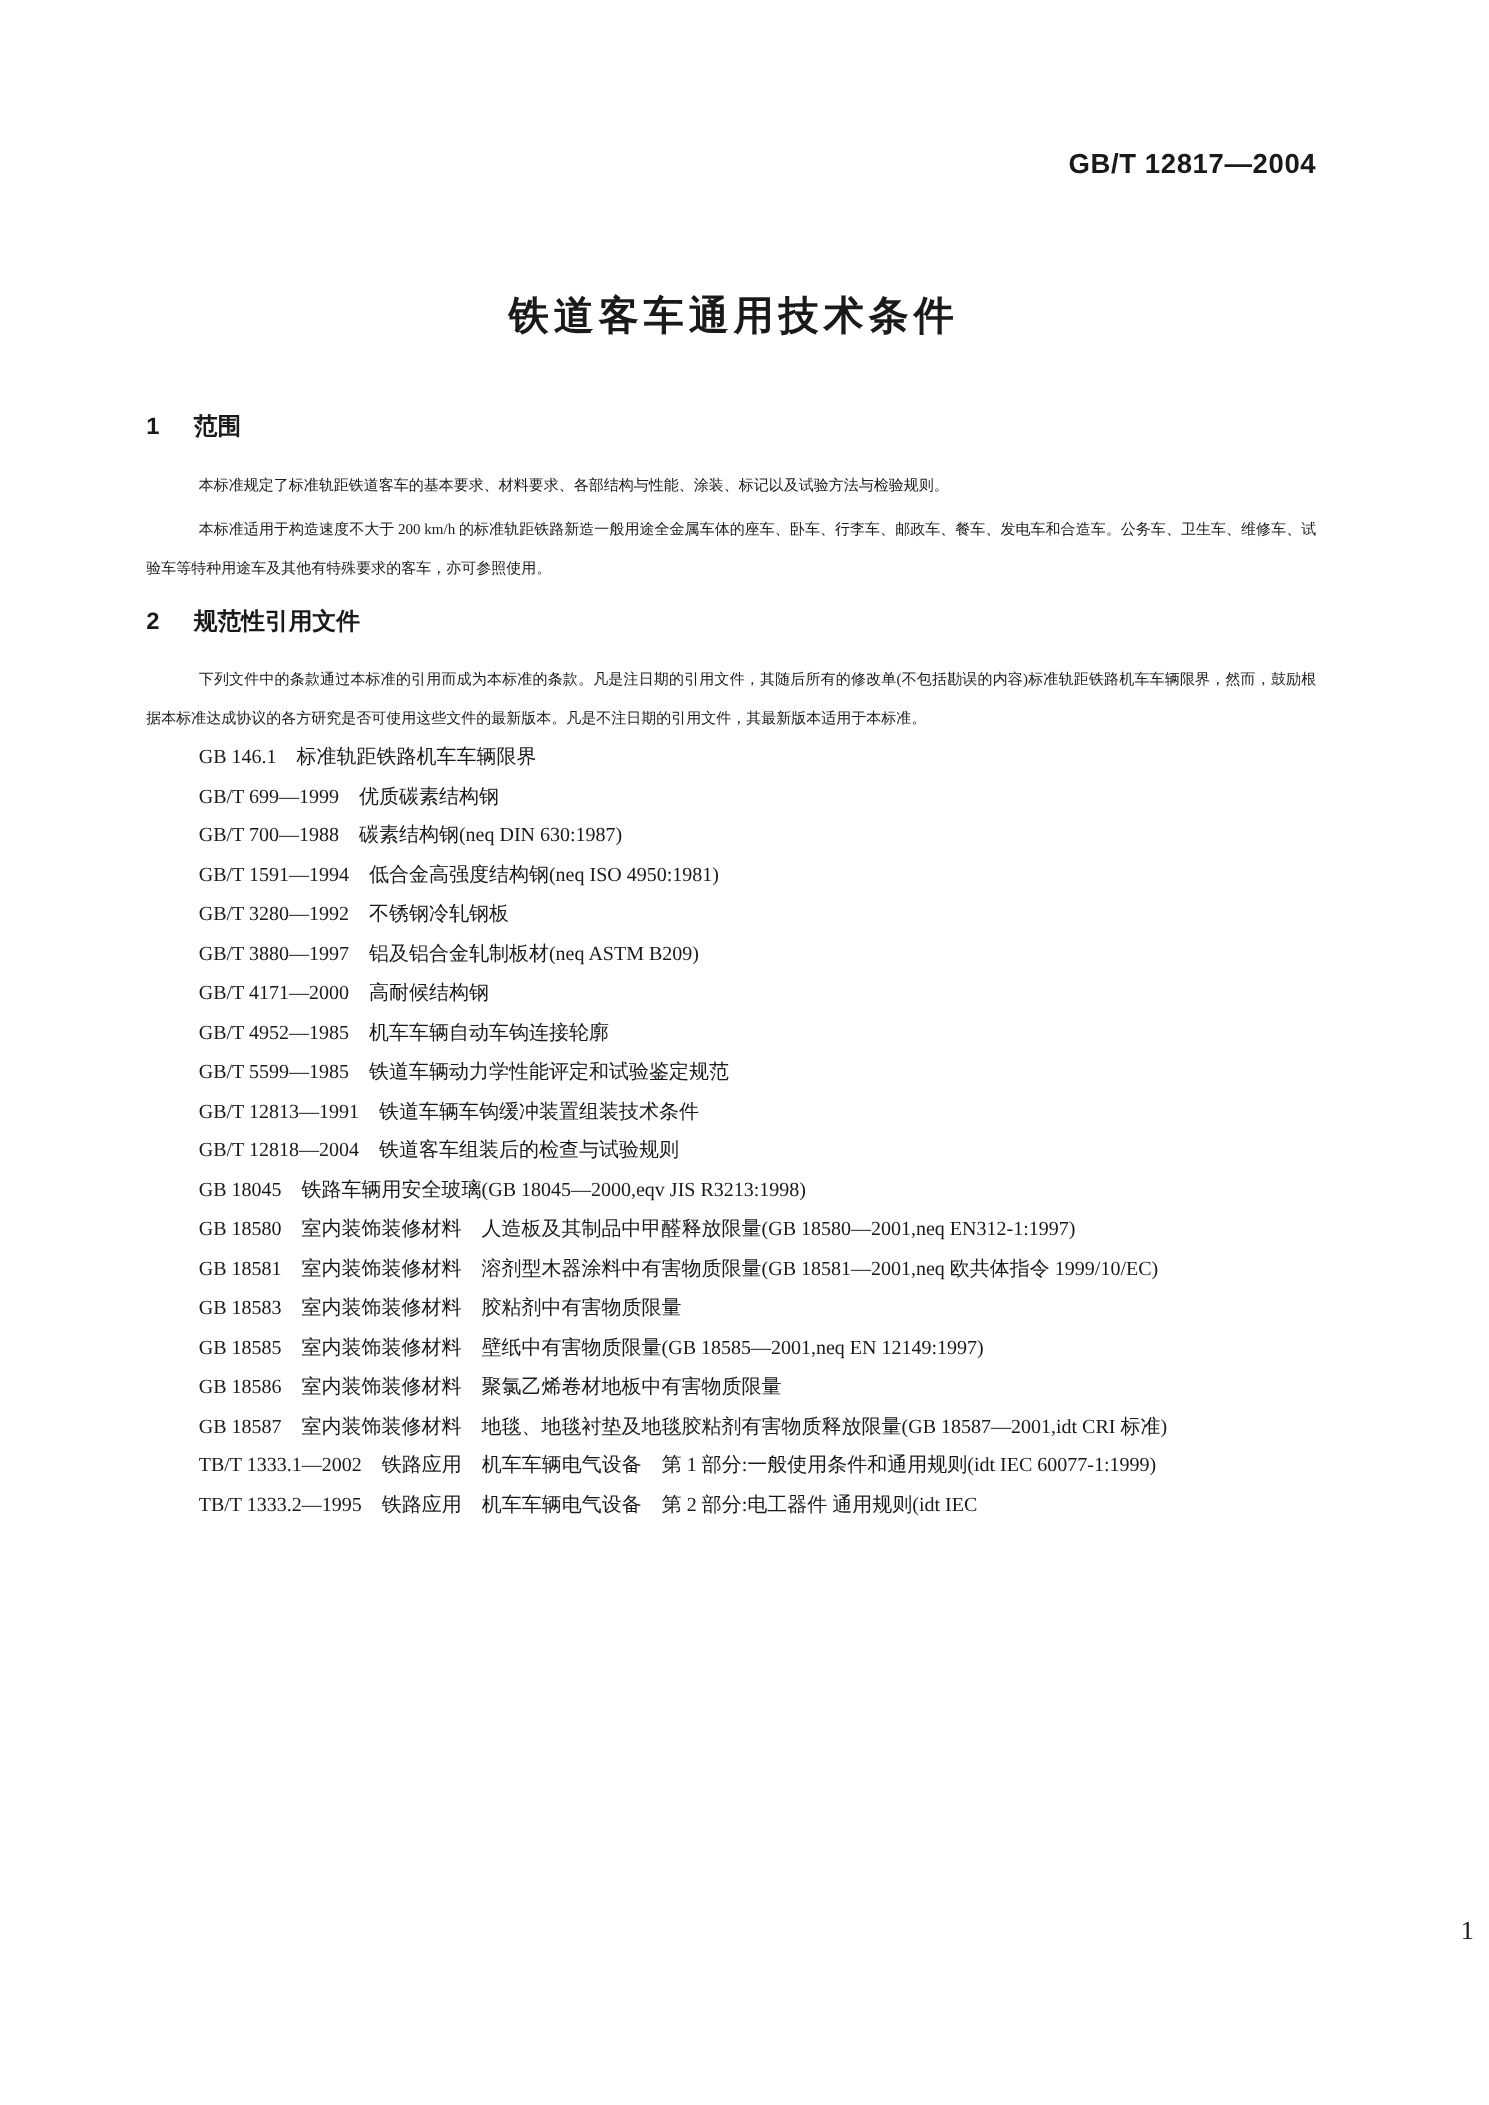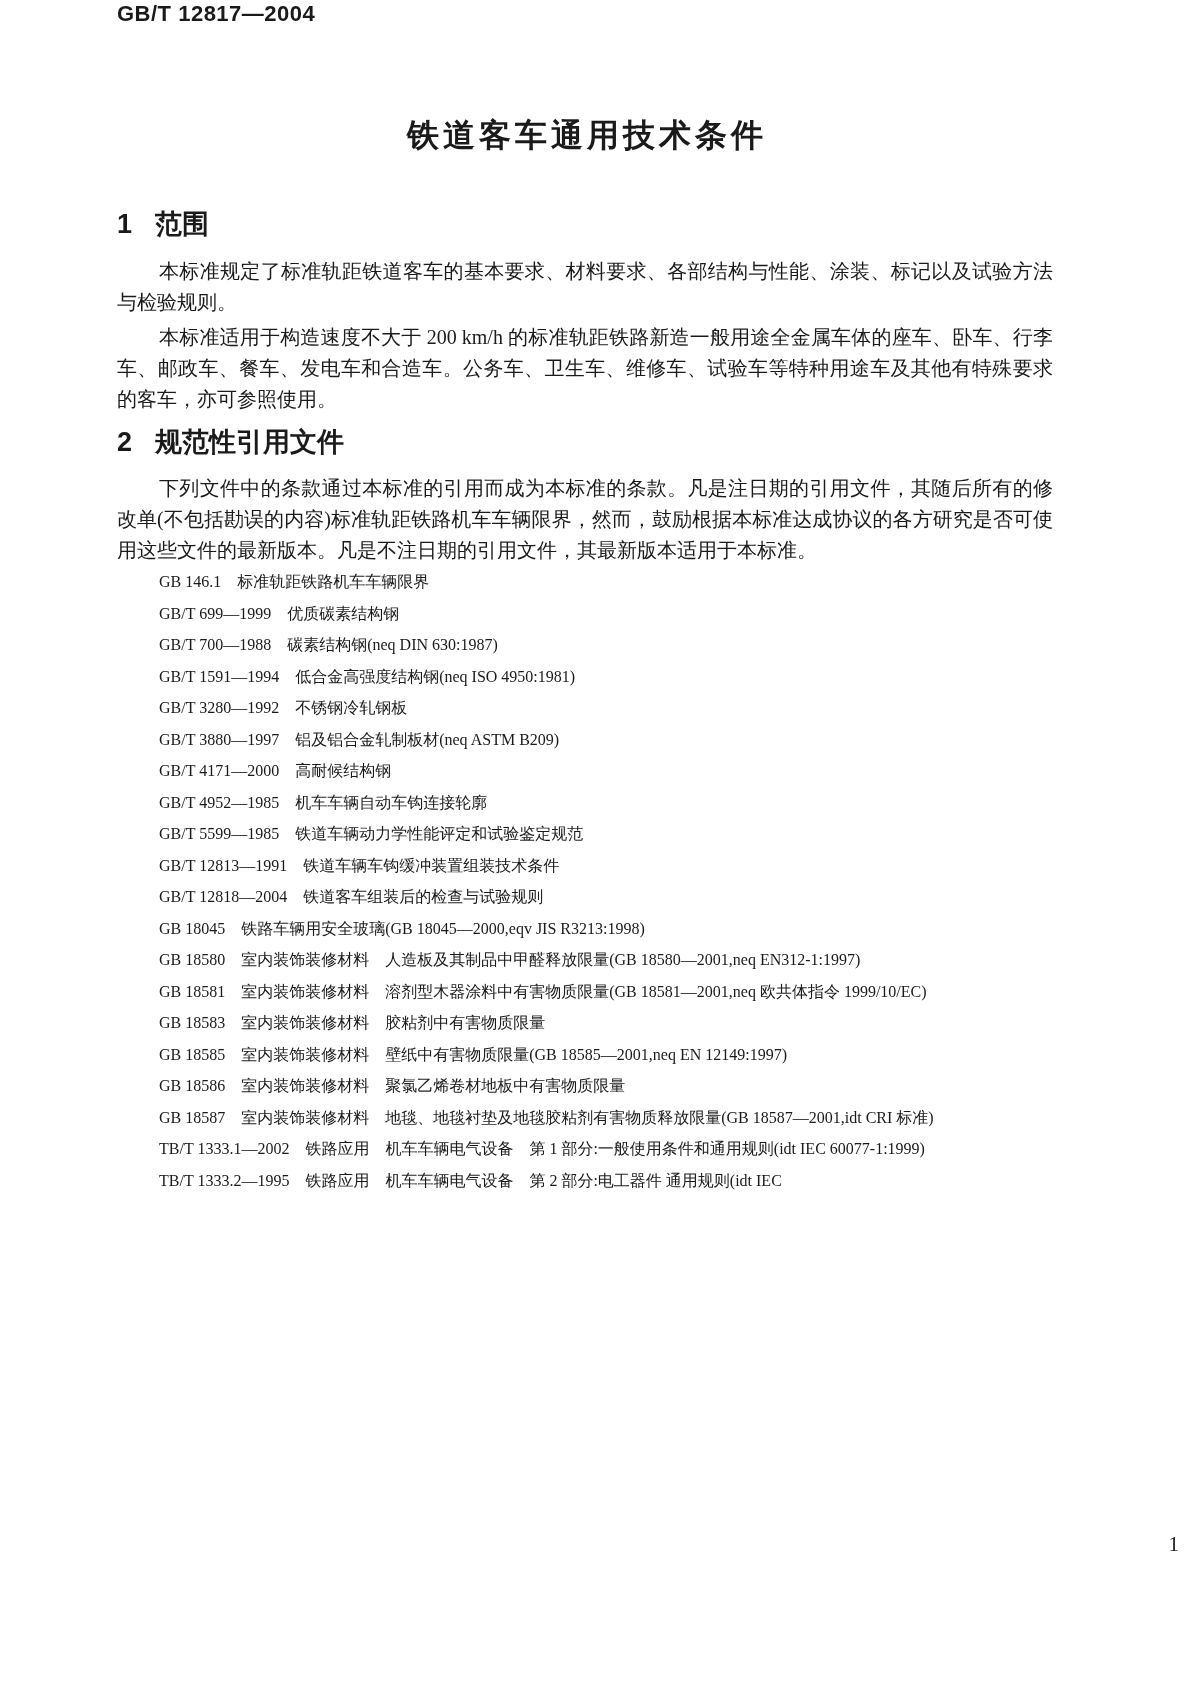--- a/index.html
+++ b/index.html
@@ -16,51 +16,53 @@
     color: #1a1a1a;
     font-family: "Liberation Serif", "DejaVu Serif", serif;
   }
   .content {
     position: absolute;
     left: 117px;
     top: 0;
     width: 936px;
   }
   .doc-header {
+    padding-top: 117px;
+    text-align: right;
     font-family: "Liberation Sans", "DejaVu Sans", sans-serif;
     font-weight: bold;
     font-size: 22px;
     line-height: 27px;
     letter-spacing: 0.5px;
   }
   .doc-title {
     margin: 89px 0 0 0;
     text-align: center;
     font-family: "Liberation Sans", "DejaVu Sans", sans-serif;
     font-weight: bold;
     font-size: 32px;
     line-height: 38px;
     letter-spacing: 4px;
     text-indent: 4px;
   }
   .sec-heading {
     font-family: "Liberation Sans", "DejaVu Sans", sans-serif;
     font-weight: bold;
-    font-size: 27px;
+    font-size: 19px;
     line-height: 23px;
   }
   .sec-heading.first { margin-top: 59px; }
   .sec-heading.second { margin-top: 16px; }
   .sec-num {
     display: inline-block;
     width: 38px;
   }
   .para {
     margin: 4px 0 0 0;
-    font-size: 20px;
+    font-size: 12px;
     line-height: 31px;
     text-indent: 42px;
     text-align: justify;
   }
   .para.after-heading { margin-top: 20px; }
   .para.after-heading2 { margin-top: 19px; }
   .refs { margin: 0; }
   .ref {
     margin: 0 0 0.5px 0;
     font-size: 16px;

